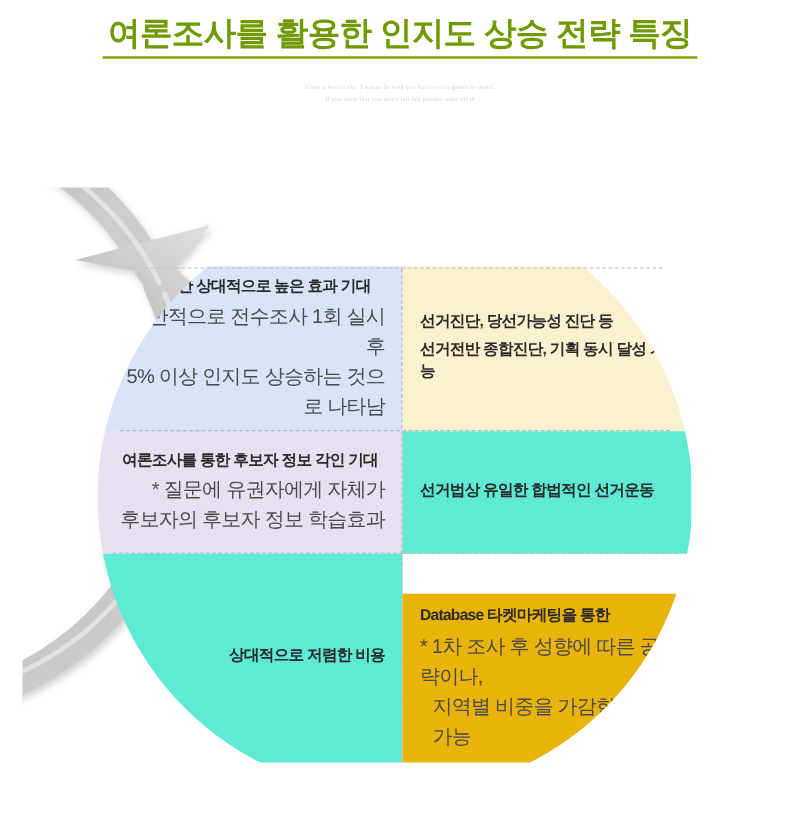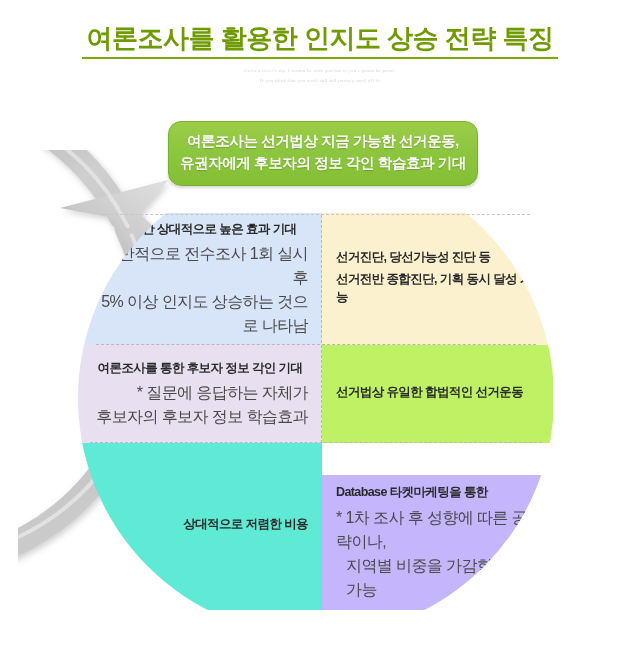--- a/index.html
+++ b/index.html
@@ -5,21 +5,21 @@
   html,body{margin:0;padding:0;}
   body{
     width:640px;height:667px;
     background:#ffffff;
     font-family:"Liberation Sans","DejaVu Sans",sans-serif;
     overflow:hidden;position:relative;
   }
   .page{position:relative;width:640px;height:667px;}
 
   
-  .title-wrap{position:absolute;left:0;top:24px;width:640px;text-align:center;}
+  .title-wrap{position:absolute;left:0;top:12px;width:640px;text-align:center;}
   .title{
     display:inline-block;
     font-size:26px;font-weight:bold;letter-spacing:-0.5px;
     color:#6f9a00;
     border-bottom:2px solid #7ba80d;
     padding:0 4px 3px 4px;
     line-height:1.15;
     white-space:nowrap;
   }
   .subtitle{
@@ -72,23 +72,23 @@
     font-size:16px;color:#4a4a4a;letter-spacing:-0.6px;line-height:1.5;
   }
   .cell .bd span{display:block;}
   .align-r{text-align:right;}
   .align-l{text-align:left;}
   .align-c{text-align:center;}
 
   .c-blue   {background:#d8e5f8;}
   .c-yellow {background:#fcf1cf;}
   .c-purple {background:#e8e0f1;}
-  .c-green  {background:#bef264;}
+  .c-green  {background:#5eead4;}
   .c-beige  {background:#5eead4;}
-  .c-pink   {background:#c4b5fd;margin-top:32px;}
+  .c-pink   {background:#eab308;margin-top:32px;}
 
   
   .sep{position:absolute;background:transparent;}
   .sep-v{
     left:321px;top:215px;width:0;height:393px;
     border-left:1px dashed #b9b9b9;
   }
   .sep-h1{
     left:96px;top:344px;width:440px;height:0;
     border-top:1px dashed #b9b9b9;
@@ -169,21 +169,21 @@
     </div>
 
     <div class="cell c-yellow">
       <div class="hd align-l">선거진단, 당선가능성 진단 등</div>
       <div class="hd align-l">선거전반 종합진단, 기획 동시 달성 가능</div>
     </div>
 
     <div class="cell c-purple">
       <div class="hd align-c">여론조사를 통한 후보자 정보 각인 기대</div>
       <div class="bd align-r">
-        <span>* 질문에 응답하는 자체가</span>
+        <span>* 질문에 유권자에게 자체가</span>
         <span>후보자의 후보자 정보 학습효과</span>
       </div>
     </div>
 
     <div class="cell c-green">
       <div class="hd align-l">선거법상 유일한 합법적인 선거운동</div>
     </div>
 
     <div class="cell c-beige">
       <div class="hd align-r">상대적으로 저렴한 비용</div>
@@ -198,18 +198,14 @@
     </div>
   </div>
 
   <div class="seps">
     <div class="sep sep-top"></div>
     <div class="sep sep-v"></div>
     <div class="sep sep-h1"></div>
     <div class="sep sep-h2"></div>
   </div>
 
-  <div class="callout">
-    <span>여론조사는 선거법상 지금 가능한 선거운동,</span>
-    <span>유권자에게 후보자의 정보 각인 학습효과 기대</span>
-  </div>
 
 </div>
 
 </body></html>

